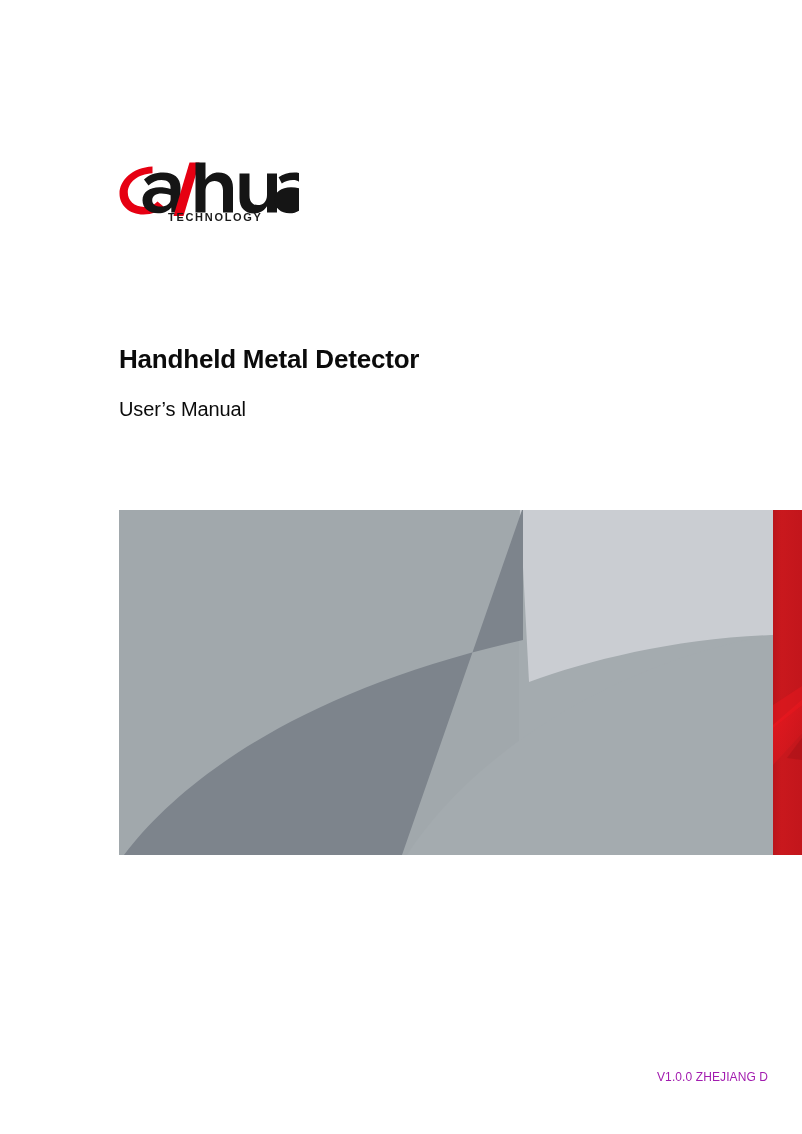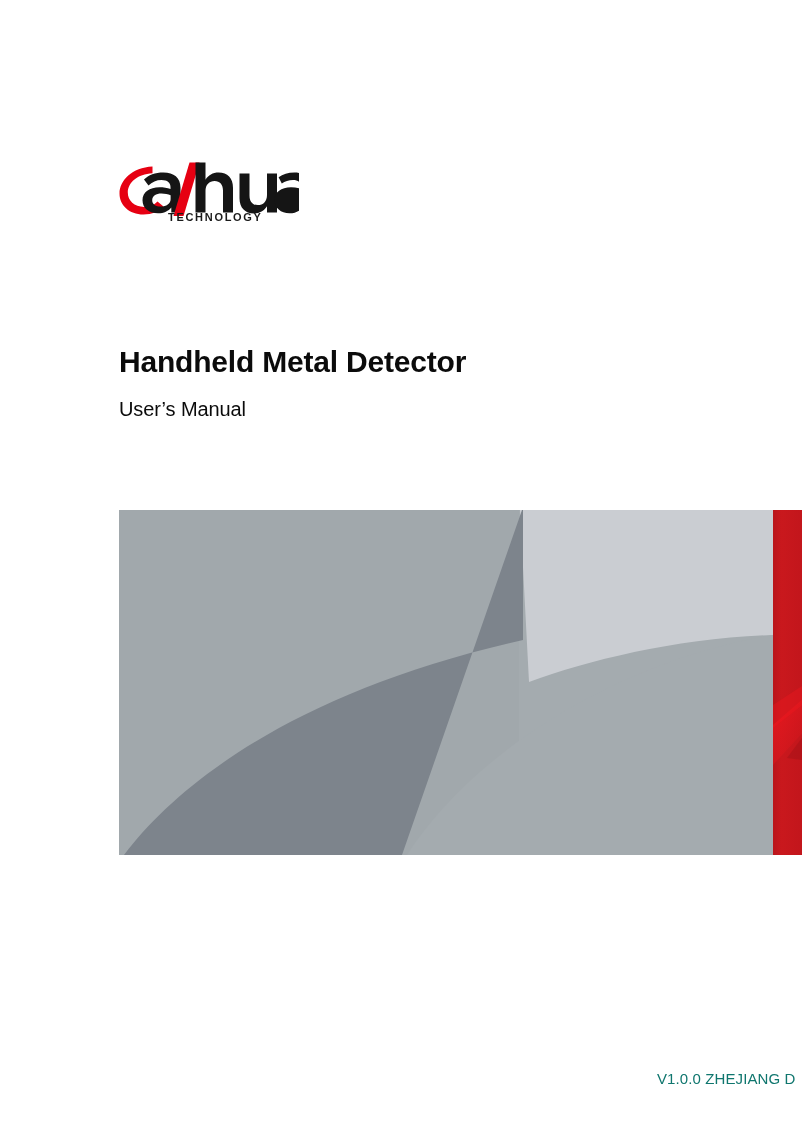--- a/index.html
+++ b/index.html
@@ -35,21 +35,21 @@
     color: #1a1a1a;
     font-family: "Liberation Sans", sans-serif;
     line-height: 1;
   }
 
   
   #doc-title {
     position: absolute;
     left: 119px;
     top: 345px;
-    font-size: 30px;
+    font-size: 26px;
     font-weight: bold;
     letter-spacing: -0.2px;
     color: #0b0b0b;
     line-height: 1.1;
     white-space: nowrap;
   }
   #doc-subtitle {
     position: absolute;
     left: 119px;
     top: 398px;
@@ -70,22 +70,22 @@
     height: 345px;
     overflow: hidden;
   }
   #banner-svg { display: block; }
 
   
   #footer-version {
     position: absolute;
     left: 657px;
     top: 1070px;
-    font-size: 15px;
-    color: #0f766e;
+    font-size: 12px;
+    color: #a21caf;
     white-space: nowrap;
     letter-spacing: 0.1px;
   }
 </style>
 </head>
 <body>
 
 <div id="logo-block">
   <svg id="logo-svg" width="180" height="68" viewBox="0 0 180 68">
 

